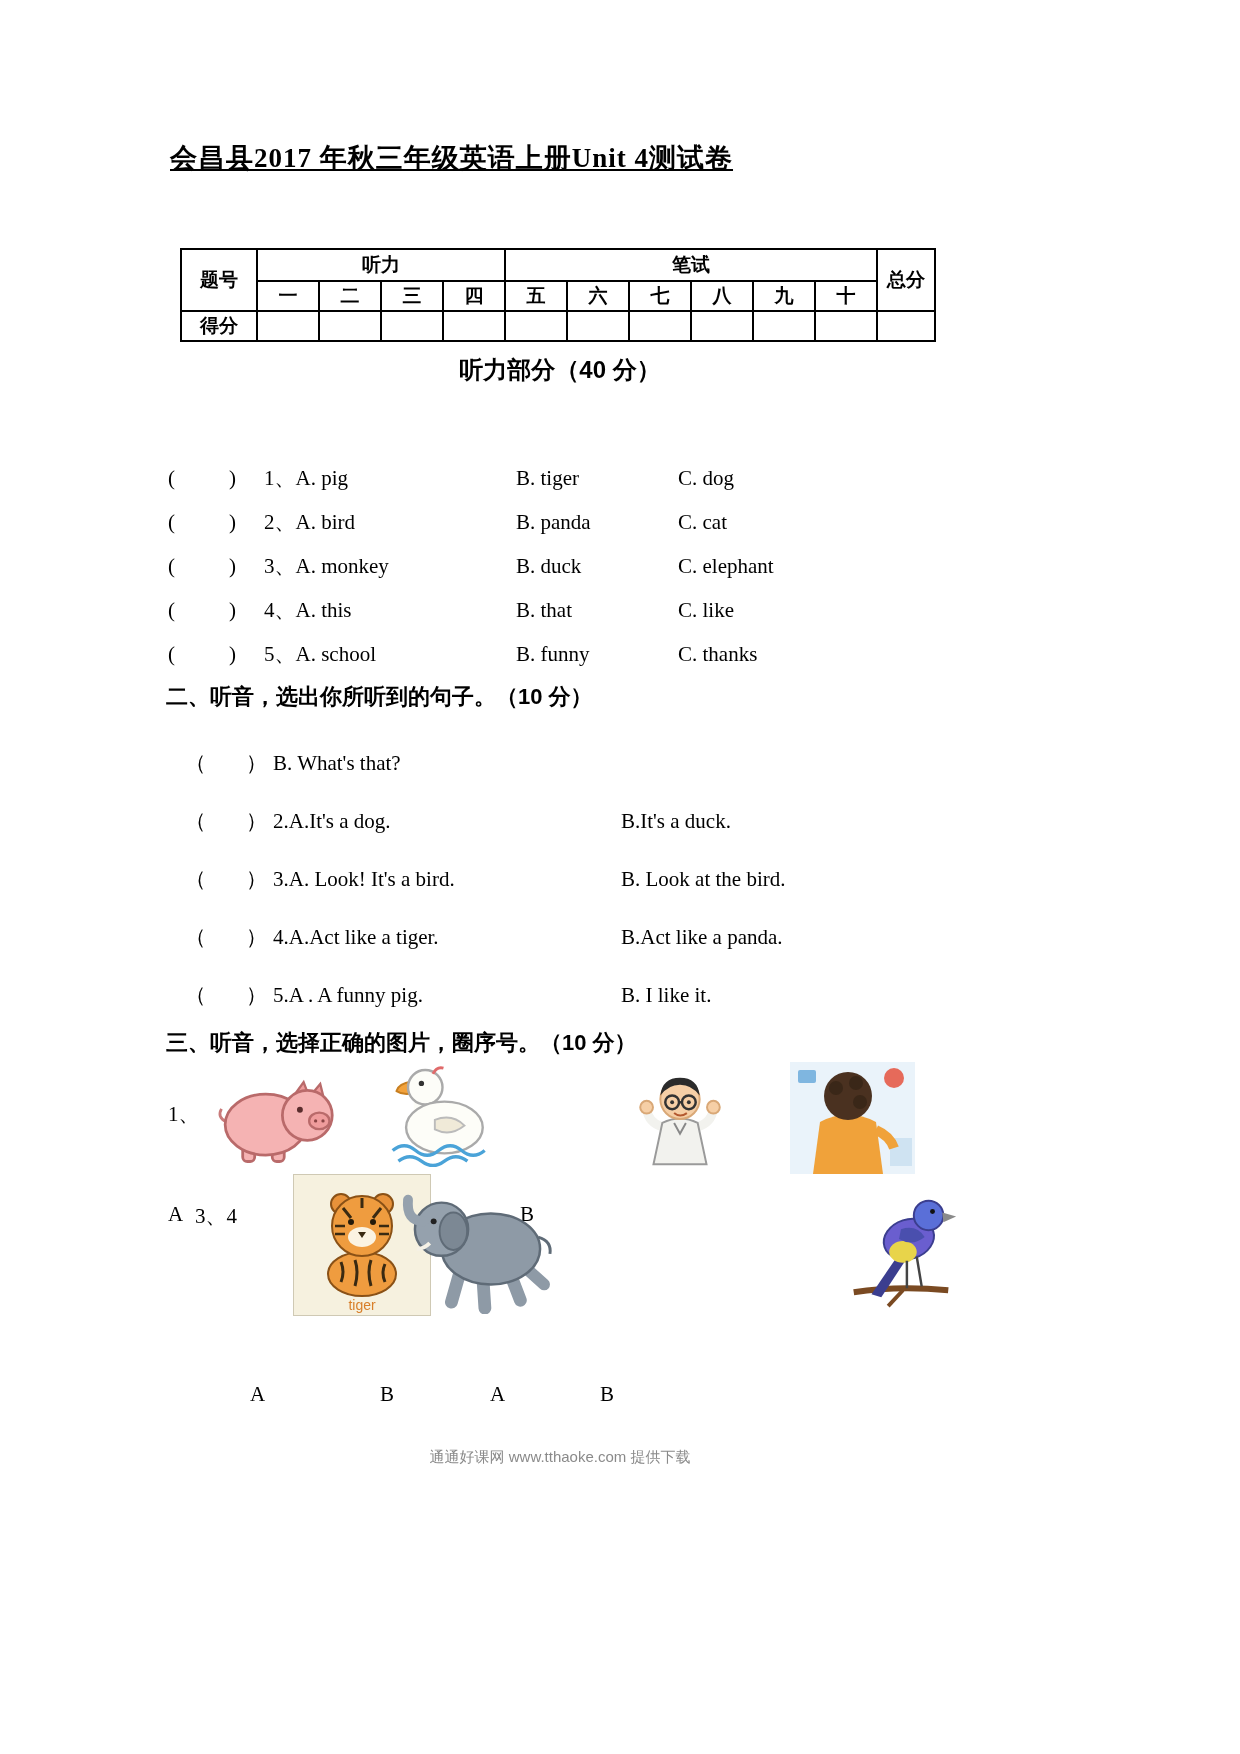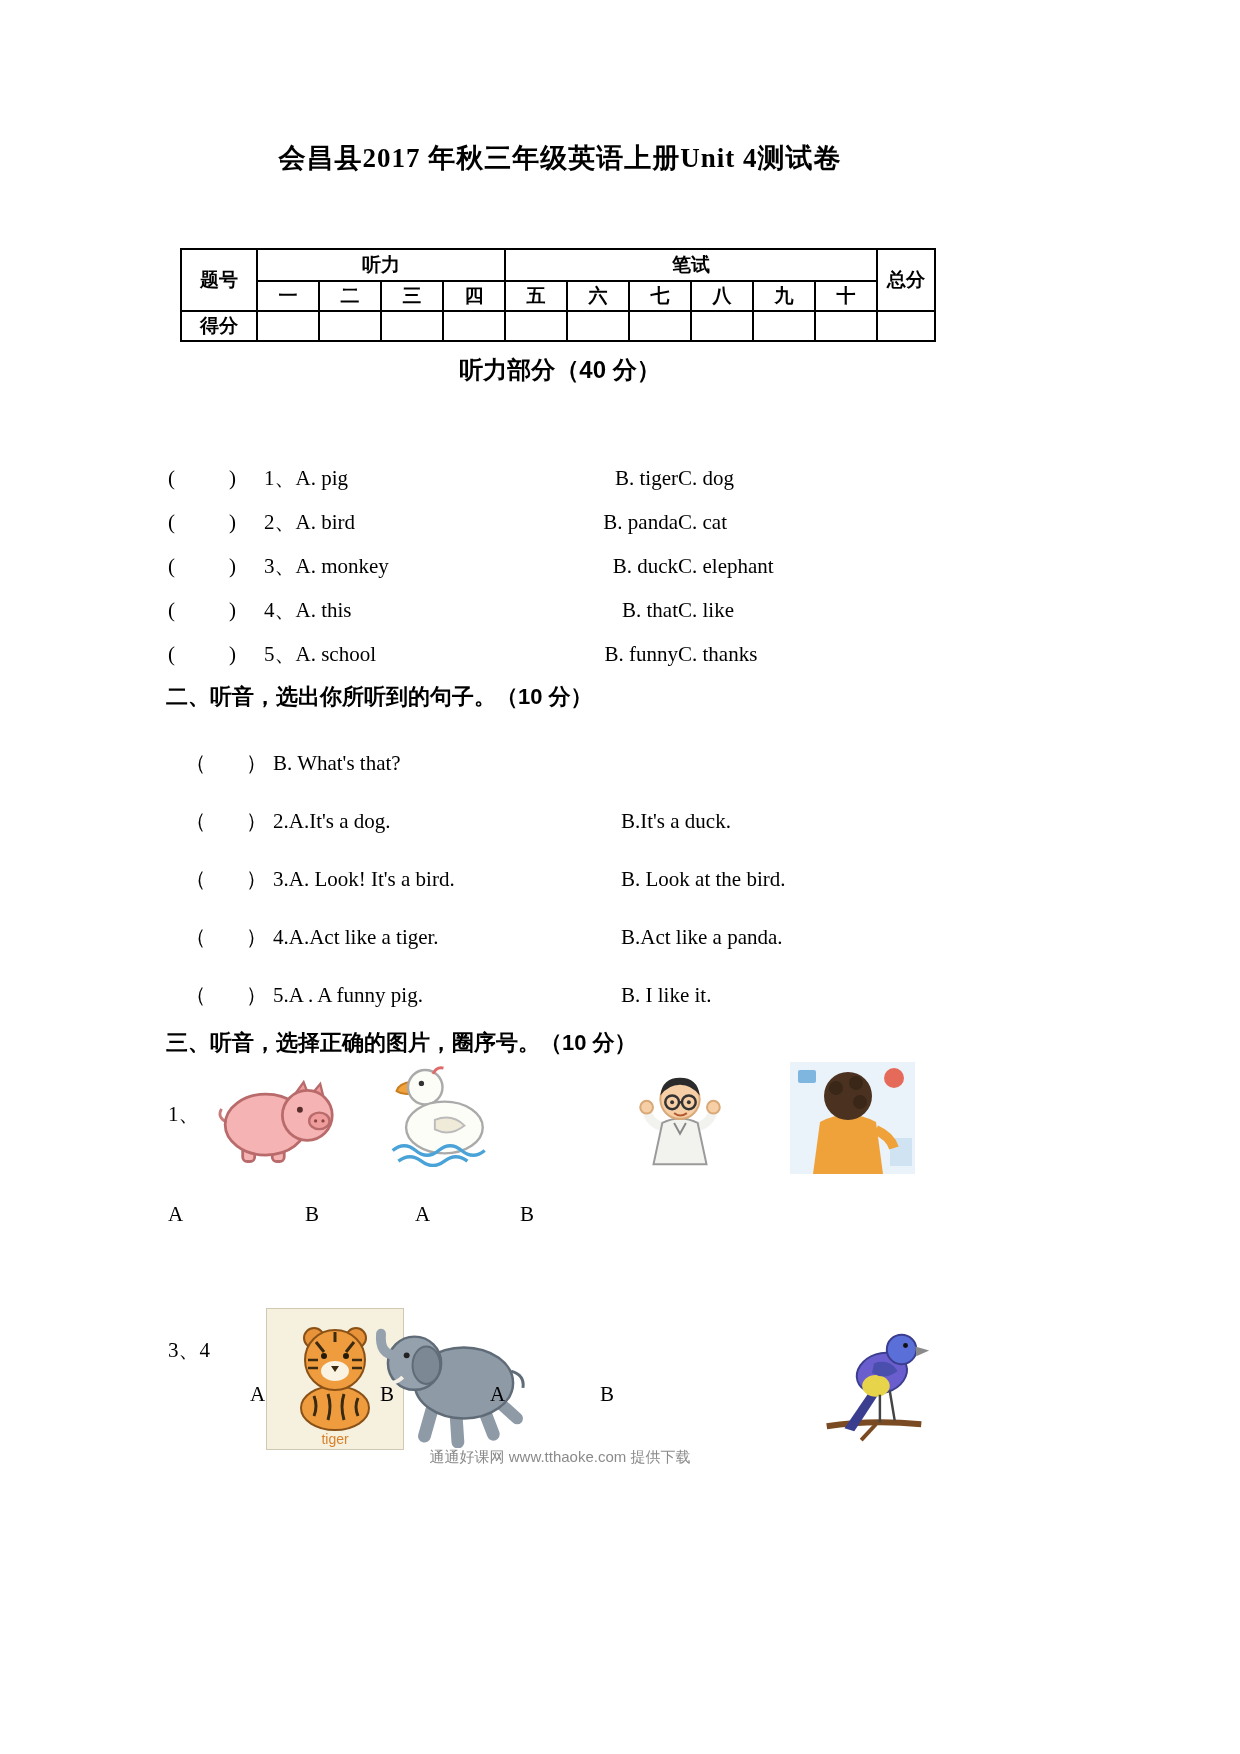--- a/index.html
+++ b/index.html
@@ -2,23 +2,24 @@
 <html><head>
 <meta charset="utf-8">
 <style>
   * { margin:0; padding:0; box-sizing:border-box; }
   html,body { background:#ffffff; }
   .page {
     position:relative; width:1240px; height:1754px; background:#fff;
     font-family:"Liberation Serif","DejaVu Serif",serif; color:#000; overflow:hidden;
   }
   .title {
-    position:absolute; top:140px; left:170px; width:780px; text-align:center;
+    position:absolute; top:140px; left:170px; width:780px; text-align:left;
     font-size:27px; font-weight:bold; letter-spacing:1px;
     font-family:"Liberation Serif","DejaVu Serif",serif;
+    text-decoration:underline;
   }
   
   .score-table { position:absolute; top:248px; left:180px; border-collapse:collapse; table-layout:fixed; }
   .score-table td {
     border:2px solid #000; text-align:center; vertical-align:middle;
     font-weight:bold; font-size:19px; font-family:"Liberation Sans","DejaVu Sans",sans-serif;
     padding:0;
   }
   .score-table .c0 { width:76px; }
   .score-table .cc { width:62px; }
@@ -36,30 +37,30 @@
     font-family:"Liberation Sans","DejaVu Sans",sans-serif;
   }
   .h1 { top:412px; left:185px; }
   .h2 { top:682px; left:166px; }
   .h3 { top:1028px; left:166px; }
 
   .s1rows { position:absolute; top:456px; left:168px; width:860px; font-size:21px; }
   .s1row { display:flex; align-items:center; height:44px; }
   .paren1 { width:68px; display:flex; justify-content:space-between; margin-right:28px; }
   .s1a { width:252px; }
-  .s1b { width:162px;text-align:right; }
+  .s1b { width:162px; }
 
   .s2rows { position:absolute; top:734px; left:185px; width:800px; font-size:21px; }
   .s2row { display:flex; align-items:center; height:58px; }
   .paren2 { width:82px; display:flex; justify-content:space-between; margin-right:6px; }
   .s2a { width:348px; }
 
   .img-row { position:absolute; left:168px; }
   .row1 { top:1062px; width:900px; height:120px; }
-  .row2 { top:1308px; width:900px; height:150px; }
+  .row2 { top:1174px; width:900px; height:150px;margin-left:27px; }
   .row-label { position:absolute; font-size:21px; }
   .imgbox { position:absolute; }
   .letters { position:absolute; left:168px; width:800px; height:30px; font-size:21px; }
   .letters span { position:absolute; top:0; }
 
   .footer {
     position:absolute; top:1448px; left:170px; width:780px; text-align:center;
     font-size:15px; color:#8a8a8a; font-family:"Liberation Sans","DejaVu Sans",sans-serif;
   }
 </style>

